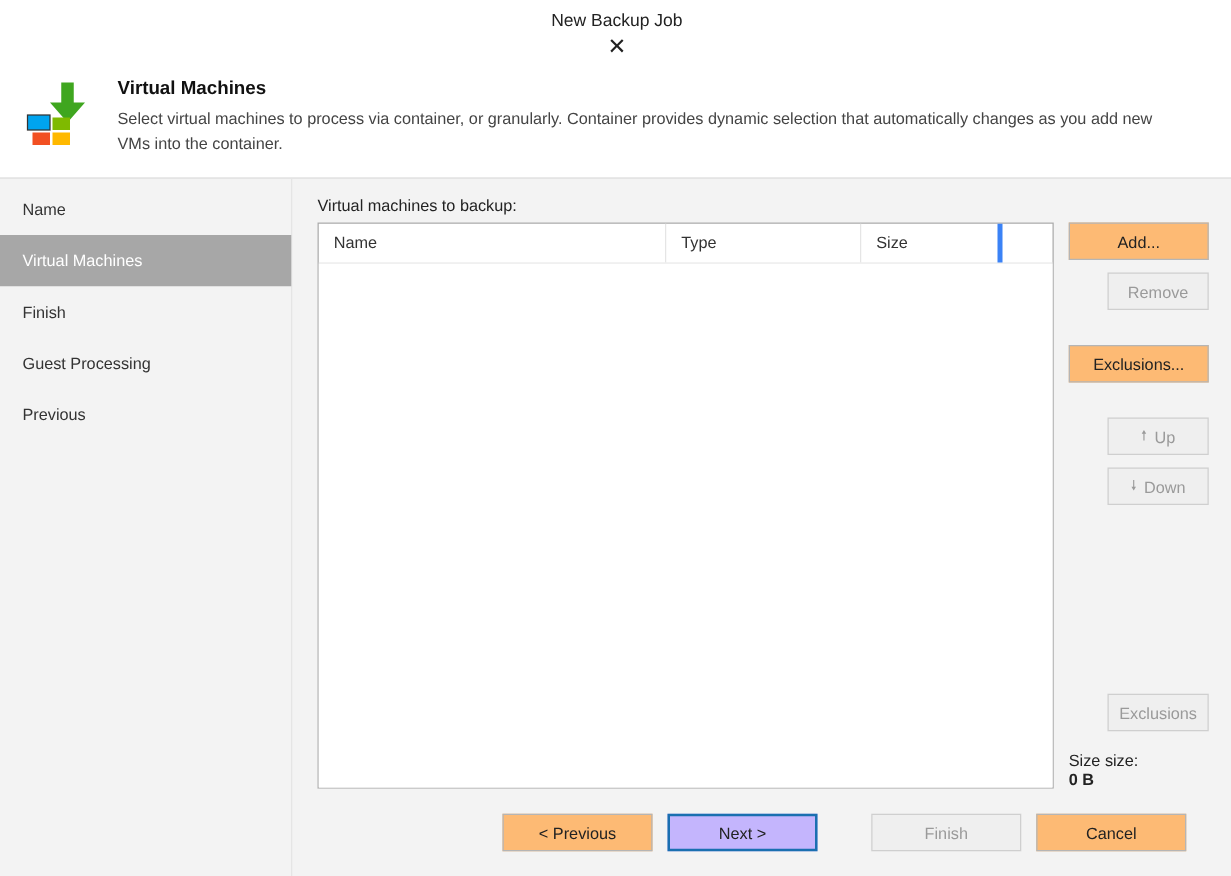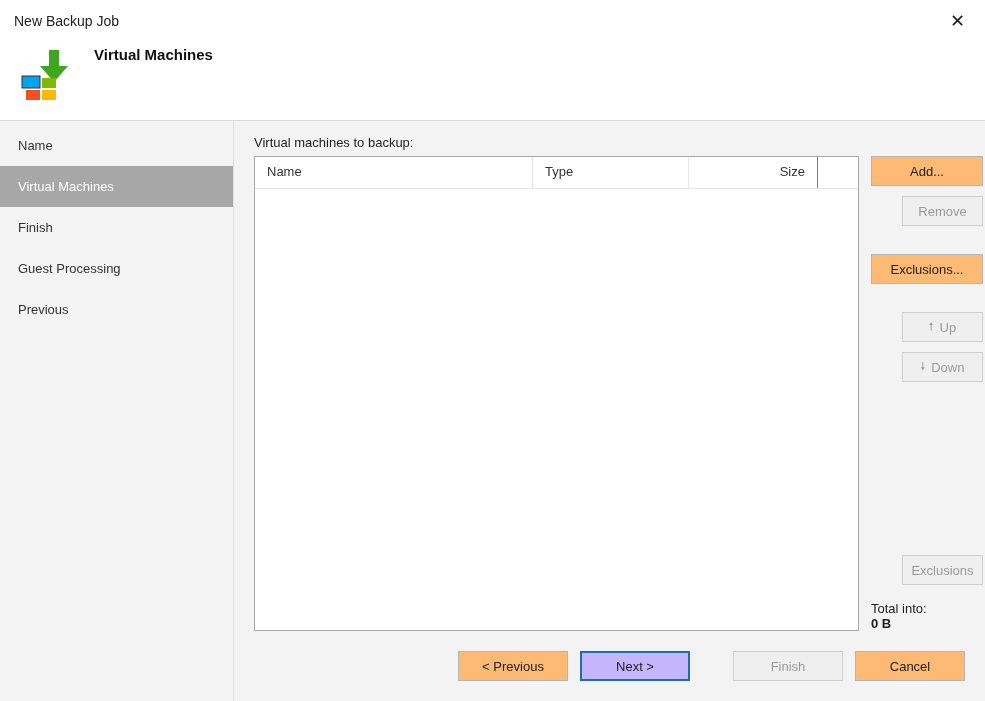--- a/index.html
+++ b/index.html
@@ -15,20 +15,21 @@
     height: 701px;
     display: flex;
     flex-direction: column;
     background: #fff;
   }
   .titlebar {
     display: flex;
     align-items: center;
     justify-content: space-between;
     padding: 8px 12px 6px 14px;
+    flex-direction: column;
   }
   .titlebar .title {
     font-size: 14px;
   }
   .titlebar .close {
     font-size: 18px;
     line-height: 1;
     padding: 4px 8px;
     cursor: default;
   }
@@ -76,21 +77,21 @@
     cursor: default;
   }
   .sidebar-item.selected {
     background: #a7a7a7;
     color: #fff;
   }
   .content {
     flex: 1;
     display: flex;
     flex-direction: column;
-    padding: 14px 2px 0 20px;
+    padding: 14px 18px 0 20px;
     background: #f3f3f3;
   }
   .content-label {
     font-size: 13px;
     margin-bottom: 6px;
     color: #222;
   }
   .content-row {
     display: flex;
     flex: 1;
@@ -108,21 +109,21 @@
     font-size: 13px;
     color: #333;
     height: 32px;
   }
   .th {
     padding: 7px 12px;
     border-right: 1px solid #e5e5e5;
   }
   .th.name { flex: 0 0 278px; }
   .th.type { flex: 0 0 156px; }
-  .th.size { flex: 1; border-right: 1px solid #3b82f6; text-align: right; }
+  .th.size { flex: 1; border-right: 4px solid #3b82f6; }
   .th.last { flex: 0 0 40px; border-right: none; }
   .table-body {
     height: calc(100% - 32px);
     background: #fff;
   }
   .side-buttons {
     width: 112px;
     margin-left: 12px;
     display: flex;
     flex-direction: column;
@@ -158,21 +159,21 @@
   .total .label { color: #222; }
   .total .value { font-weight: 700; }
   .footer {
     display: flex;
     justify-content: flex-end;
     gap: 12px;
     padding: 20px 18px 20px 18px;
     background: #f3f3f3;
   }
   .footer .btn {
-    width: 110px;
+    width: 120px;
     margin-bottom: 0;
   }
   .footer .btn.primary {
     border: 2px solid #1a6fb0;
     background: #c4b5fd;
   }
 </style>
 </head>
 <body>
 
@@ -190,20 +191,21 @@
         <polygon points="27,4 27,20 36,20 22,36 8,20 17,20 17,4" fill="#3fa61f" transform="translate(12,-2)"></polygon>
 
         <rect x="2" y="28" width="18" height="12" fill="#00a4ef" stroke="#333" stroke-width="1"></rect>
         <rect x="22" y="30" width="14" height="10" fill="#7fba00"></rect>
         <rect x="22" y="42" width="14" height="10" fill="#ffb900"></rect>
         <rect x="6" y="42" width="14" height="10" fill="#f25022"></rect>
       </svg>
     </div>
     <div class="header-text">
       <h1>Virtual Machines</h1>
+      <p>Select virtual machines to process via container, or granularly. Container provides dynamic selection that automatically changes as you add new VMs into the container.</p>
     </div>
   </div>
 
   <div class="body">
 
     <div class="sidebar">
       <div class="sidebar-item">Name</div>
       <div class="sidebar-item selected">Virtual Machines</div>
       <div class="sidebar-item">Finish</div>
       <div class="sidebar-item">Guest Processing</div>
@@ -235,21 +237,21 @@
             <span class="arrow">🠕</span>
             <span>Up</span>
           </button>
           <button class="btn disabled">
             <span class="arrow">🠗</span>
             <span>Down</span>
           </button>
           <div class="sep-lg"></div>
           <button class="btn disabled">Exclusions</button>
           <div class="total">
-            <div class="label">Total into:</div>
+            <div class="label">Size size:</div>
             <div class="value">0 B</div>
           </div>
         </div>
 
       </div>
 
       <div class="footer">
         <button class="btn">&lt; Previous</button>
         <button class="btn primary">Next &gt;</button>
         <button class="btn disabled">Finish</button>

